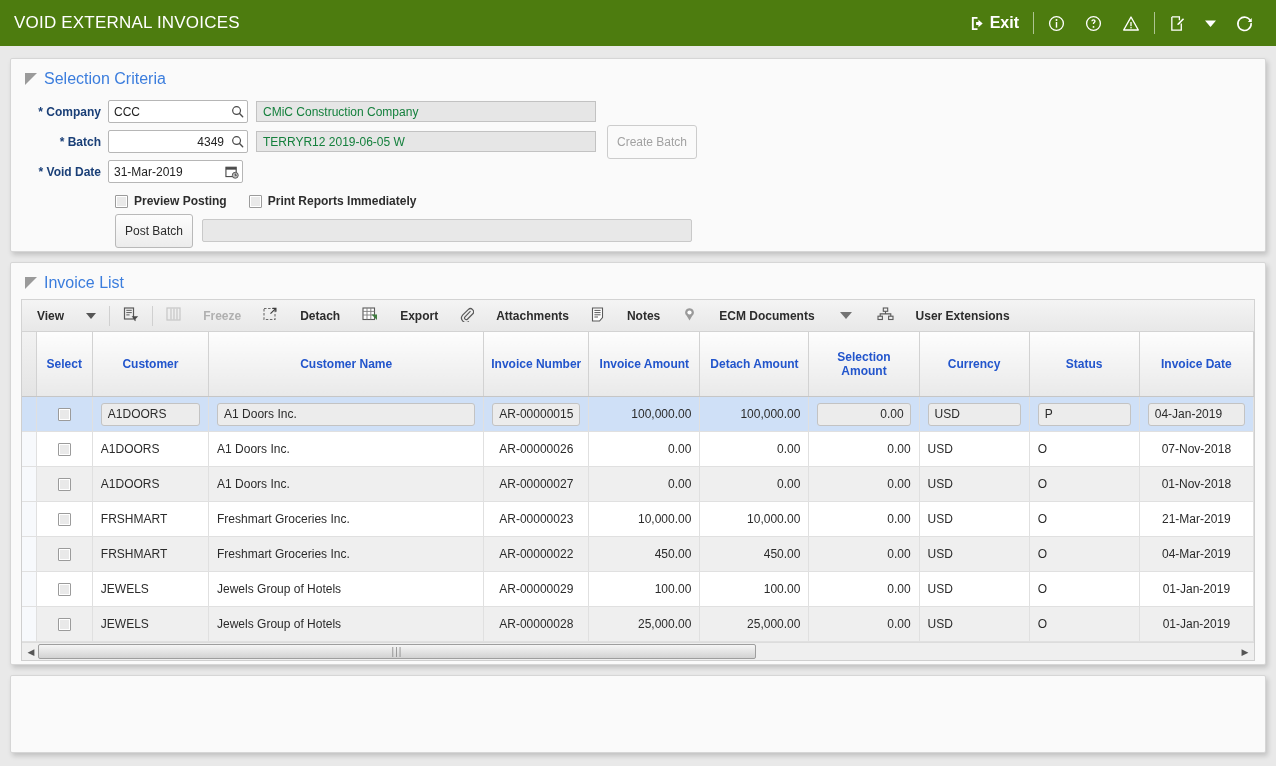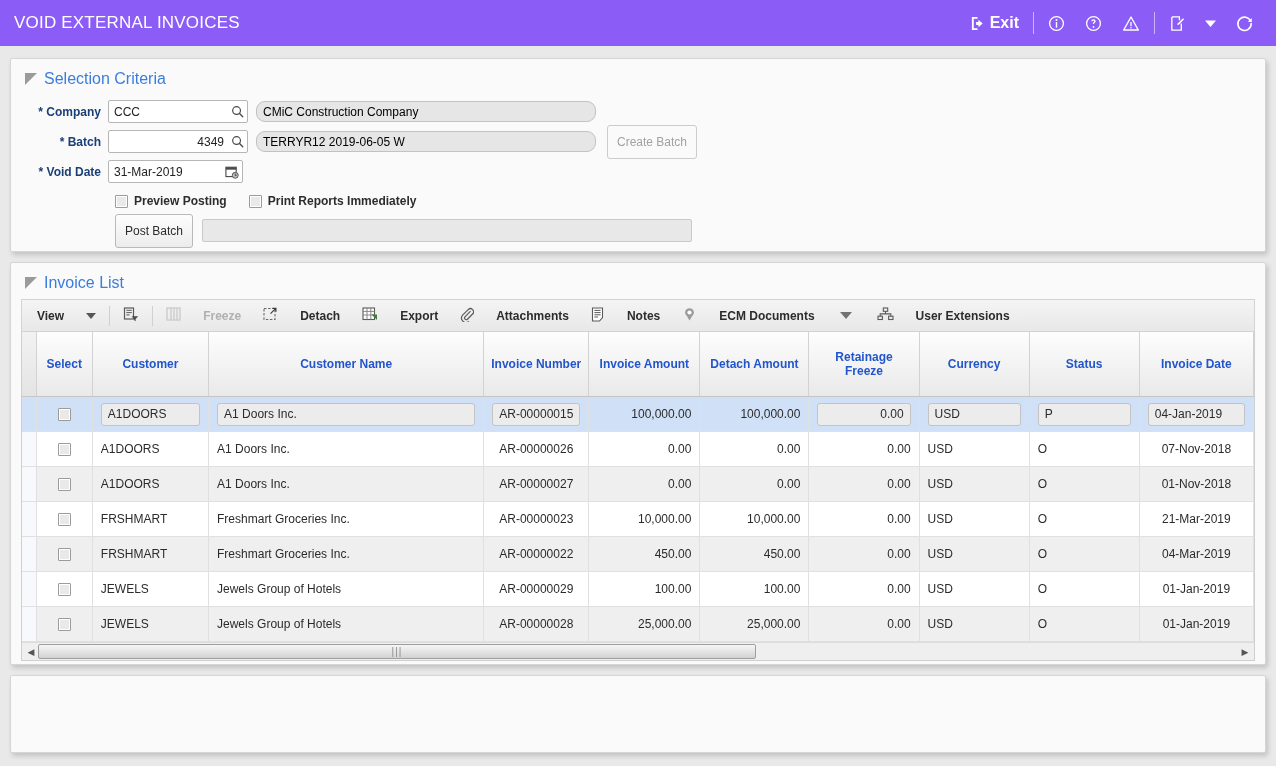--- a/index.html
+++ b/index.html
@@ -10,21 +10,21 @@
     font-family: "Liberation Sans", sans-serif;
     font-size: 12px;
     color: #333;
     overflow: hidden;
   }
   #app { position: relative; width: 1276px; height: 766px; background: #e9e9e9; }
 
   
   .appbar {
     position: absolute; left: 0; top: 0; width: 1276px; height: 46px;
-    background: #8b5cf6;
+    background: #4d7c0f;
     display: flex; align-items: center; justify-content: space-between;
   }
   .appbar-title {
     color: #fff; font-size: 17px; letter-spacing: .2px;
     padding-left: 14px; font-weight: normal; white-space: nowrap;
   }
   .appbar-tools { display: flex; align-items: center; padding-right: 12px; gap: 0; }
   .tool {
     display: flex; align-items: center; gap: 5px;
     color: #fff; padding: 0 10px; height: 28px; cursor: pointer;
@@ -73,22 +73,22 @@
     height: 21px; font-family: inherit; font-size: 12px; color: #222;
     padding: 0 2px 0 5px; width: 100%;
   }
   .lovfield input.num { text-align: right; padding-right: 3px; }
   .lov-btn {
     width: 20px; height: 21px; display: flex; align-items: center;
     justify-content: center; cursor: pointer; flex: 0 0 20px;
   }
   .ro-box {
     height: 21px; background: #e6e6e6; border: 1px solid #c2c2c2;
-    border-radius: 9px; display: flex; align-items: center;
-    padding: 0 6px; font-size: 12px; color: #000000; white-space: nowrap;
+    border-radius: 0; display: flex; align-items: center;
+    padding: 0 6px; font-size: 12px; color: #15803d; white-space: nowrap;
   }
   .btn {
     height: 23px; padding: 16px 9px; border-radius: 3px;
     border: 1px solid #b9b9b9; background: linear-gradient(#fdfdfd,#ececec);
     font-family: inherit; font-size: 12px; color: #2b2b2b; cursor: pointer;
     display: flex; align-items: center; white-space: nowrap;
   }
   .btn.disabled { color: #a2a2a2; border-color: #cccccc; background: #fafafa; cursor: default; }
 
   .cbrow { display: flex; align-items: center; height: 26px; }
@@ -436,21 +436,21 @@
         </colgroup>
         <thead>
           <tr>
             <th class="gutter"></th>
             <th>Select</th>
             <th>Customer</th>
             <th>Customer Name</th>
             <th>Invoice Number</th>
             <th>Invoice Amount</th>
             <th>Detach Amount</th>
-            <th>Retainage Freeze</th>
+            <th>Selection Amount</th>
             <th>Currency</th>
             <th>Status</th>
             <th>Invoice Date</th>
           </tr>
         </thead>
         <tbody id="grid-body">
             <tr class="sel">
               <td class="gutter"></td>
               <td class="ctr">
                 <span class="cellcb">

